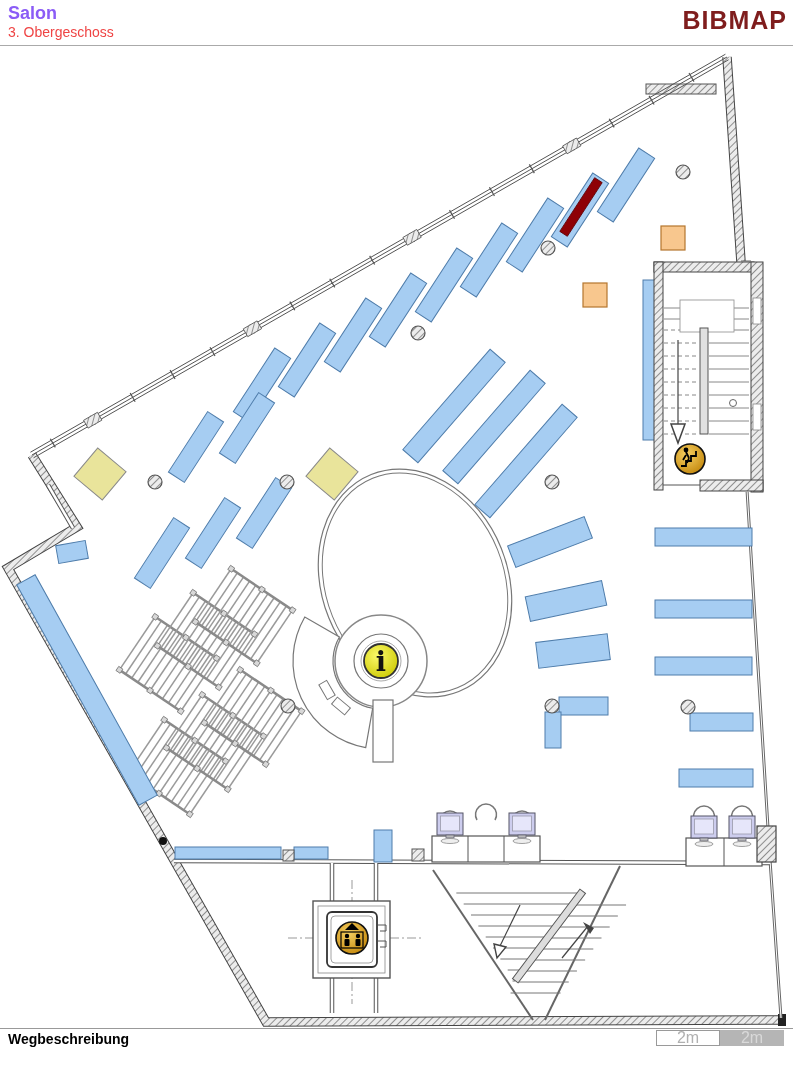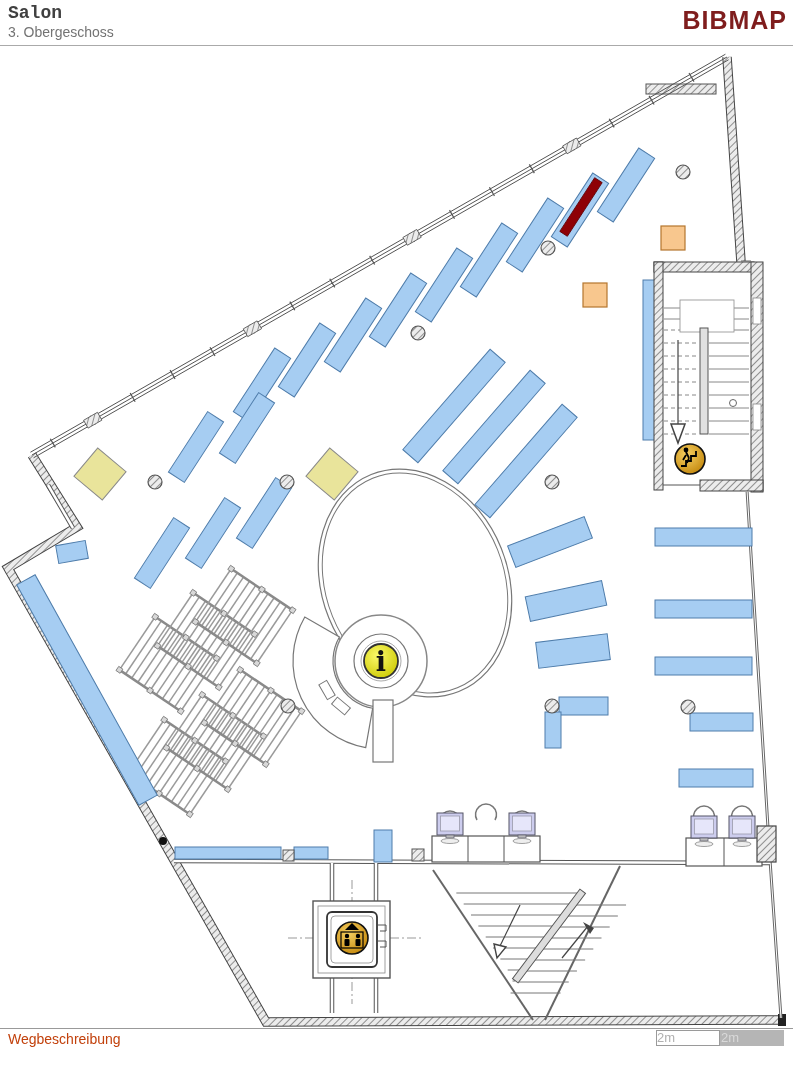--- a/index.html
+++ b/index.html
@@ -1,27 +1,27 @@
 <!DOCTYPE html>
 <html><head>
 <meta charset="utf-8">
 <style>
   html,body{margin:0;padding:0;background:#fff;}
   #page{position:relative;width:793px;height:1067px;background:#fff;overflow:hidden;
         font-family:"Liberation Sans",sans-serif;}
   #plan-svg{position:absolute;left:0;top:0;}
-  .hdr-title{position:absolute;left:8px;top:3px;font-size:18px;font-weight:bold;color:#404040;font-family:Liberation Mono, monospace;}
-  .hdr-sub{position:absolute;left:8px;top:24px;font-size:14px;color:#737373;}
+  .hdr-title{position:absolute;left:8px;top:3px;font-size:18px;font-weight:bold;color:#8b5cf6;}
+  .hdr-sub{position:absolute;left:8px;top:24px;font-size:14px;color:#ef4444;}
   .hdr-logo{position:absolute;right:6px;top:6px;font-size:25px;font-weight:bold;
             letter-spacing:1px;color:#7f1d1d;}
   .hdr-line{position:absolute;left:0;top:45px;width:793px;border-top:1px solid #aaa;}
   .ftr-line{position:absolute;left:0;top:1028px;width:793px;border-top:1px solid #999;}
-  .ftr-label{position:absolute;left:8px;top:1031px;font-size:14px;font-weight:normal;color:#c2410c;}
-  .scalebox{position:absolute;top:1030px;width:62px;height:14px;font-size:13px;
-            line-height:14px;}
+  .ftr-label{position:absolute;left:8px;top:1031px;font-size:14px;font-weight:bold;color:#000000;}
+  .scalebox{position:absolute;top:1030px;width:62px;height:14px;font-size:16px;
+            text-align:center;line-height:14px;}
   .scale-light{left:656px;background:#fff;border:1px solid #9a9a9a;color:#b0b0b0;}
   .scale-dark{left:720px;background:#b5b5b5;border:1px solid #b5b5b5;color:#d9d9d9;}
 </style>
 </head>
 <body>
 
 <div id="page">
   <svg id="plan-svg" width="793" height="1067" viewBox="0 0 793 1067">
       <defs>
         <pattern id="hatch" width="5" height="5" patternUnits="userSpaceOnUse" patternTransform="rotate(45)">

